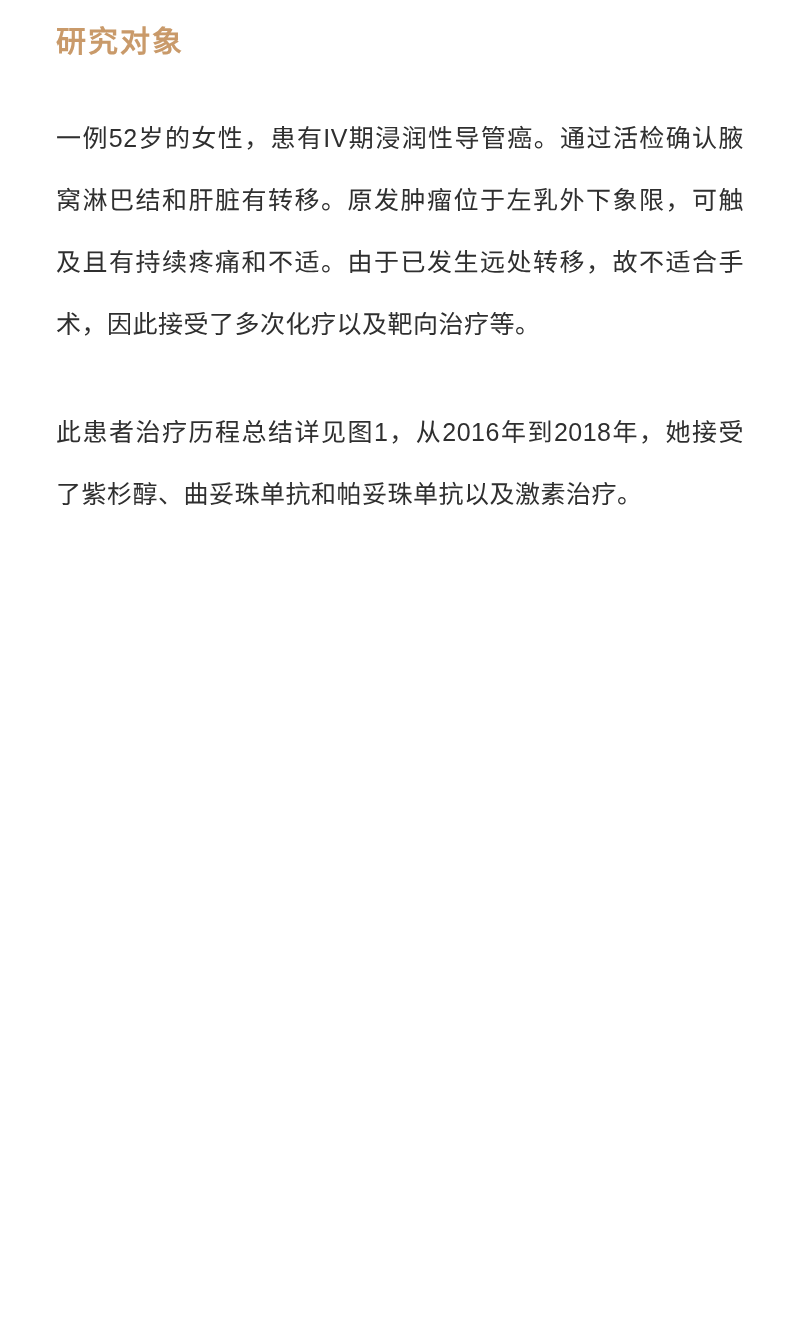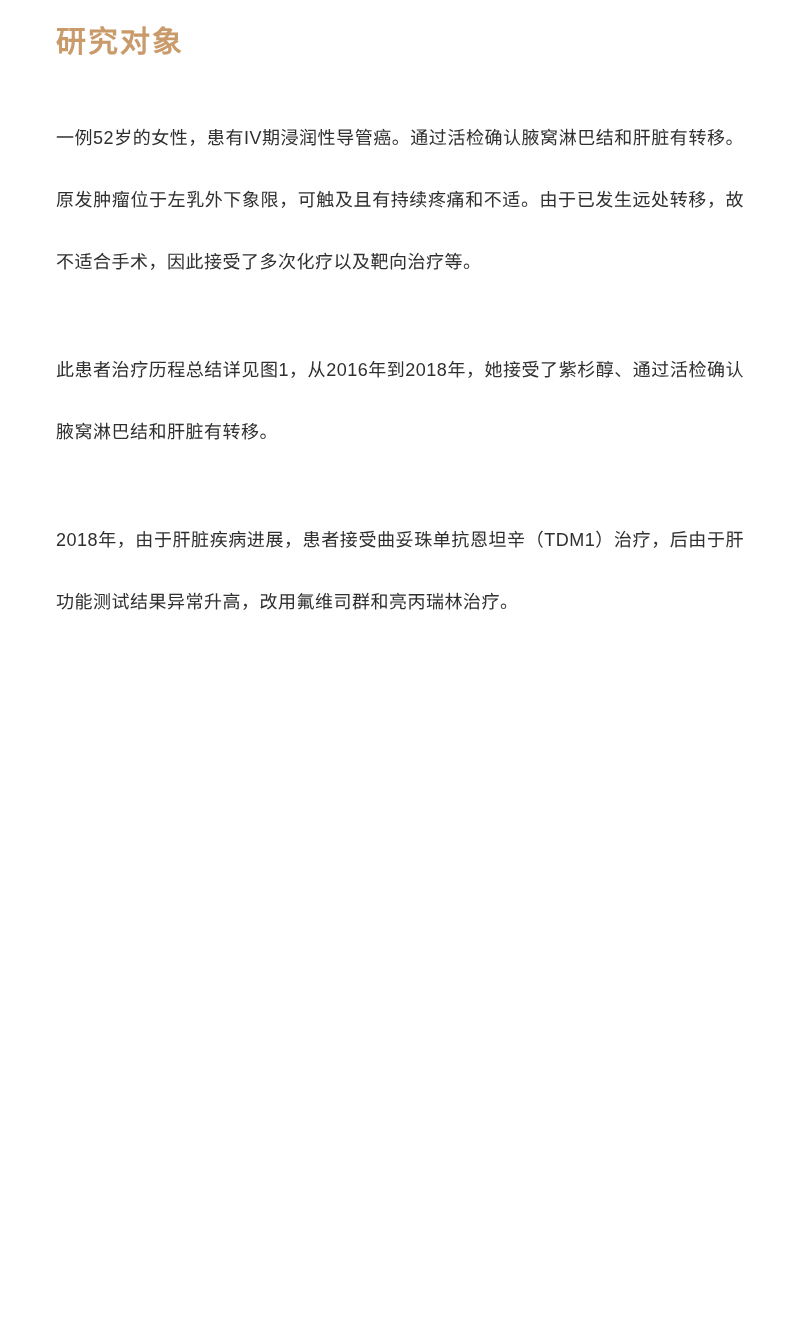--- a/index.html
+++ b/index.html
@@ -23,40 +23,39 @@
   .section-title {
     font-family: "Liberation Serif", "DejaVu Serif", serif;
     font-size: 30px;
     font-weight: bold;
     color: #c99a6a;
     letter-spacing: 2px;
     margin: 0 0 46px 0;
     line-height: 1.3;
   }
   .para {
-    font-size: 18px;
+    font-size: 25px;
     line-height: 62px;
     color: #2f2f2f;
     margin: 0 0 46px 0;
     text-align: justify;
     letter-spacing: 0.5px;
     font-weight: 400;
   }
   .para:last-child {
     margin-bottom: 0;
   }
 </style>
 </head>
 <body>
 
 <div class="article">
 
   <h2 class="section-title">研究对象</h2>
 
   <p class="para">一例52岁的女性，患有IV期浸润性导管癌。通过活检确认腋窝淋巴结和肝脏有转移。原发肿瘤位于左乳外下象限，可触及且有持续疼痛和不适。由于已发生远处转移，故不适合手术，因此接受了多次化疗以及靶向治疗等。</p>
 
-  <p class="para">此患者治疗历程总结详见图1，从2016年到2018年，她接受了紫杉醇、通过活检确认腋窝淋巴结和肝脏有转移。</p>
+  <p class="para">此患者治疗历程总结详见图1，从2016年到2018年，她接受了紫杉醇、曲妥珠单抗和帕妥珠单抗以及激素治疗。</p>
 
-  <p class="para">2018年，由于肝脏疾病进展，患者接受曲妥珠单抗恩坦辛（TDM1）治疗，后由于肝功能测试结果异常升高，改用氟维司群和亮丙瑞林治疗。</p>
 
 
 
 </div>
 
 </body></html>

